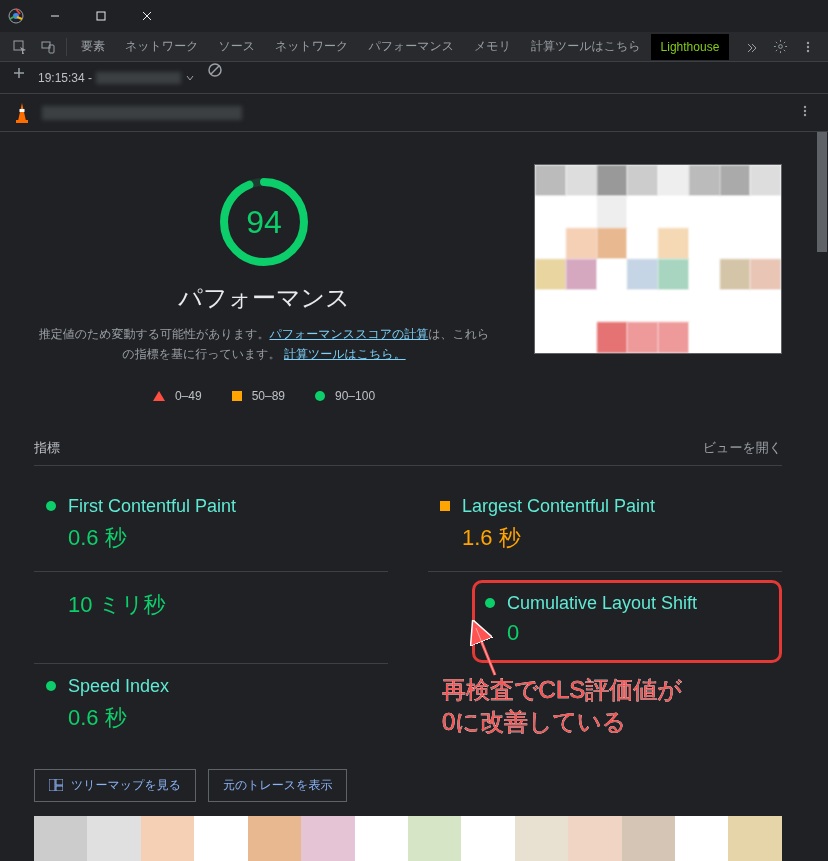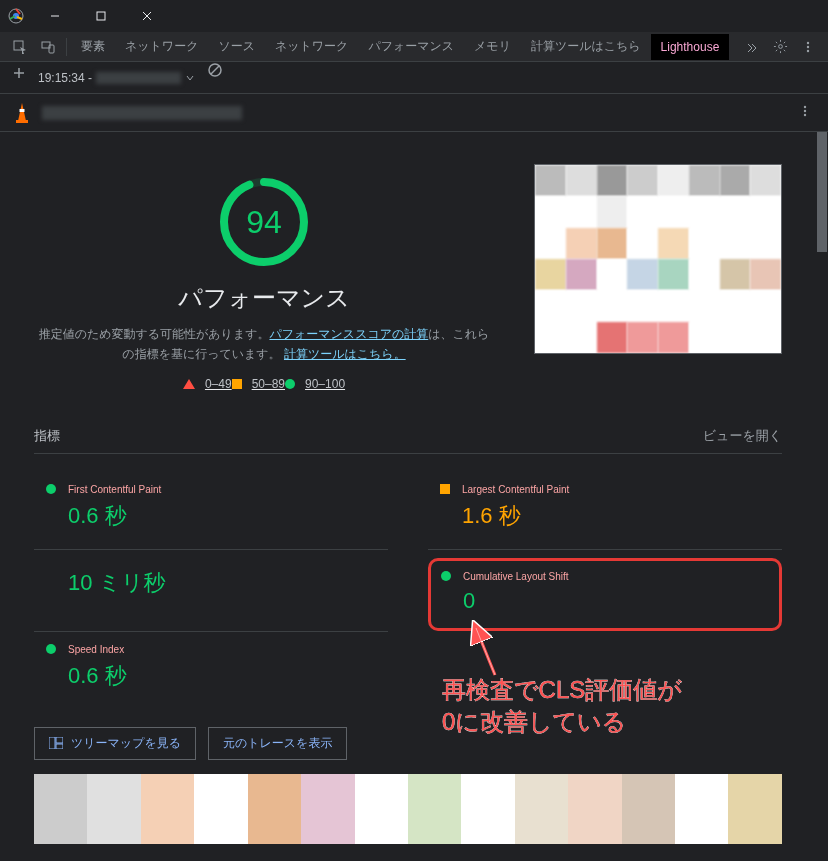--- a/index.html
+++ b/index.html
@@ -7,21 +7,21 @@
 .titlebar { height: 32px; background: #202124; display: flex; align-items: center; padding: 0 8px; }
 .titlebar-icon { width: 16px; height: 16px; margin-right: 8px; display: inline-flex; }
 .titlebar-text { color: #bdc1c6; font-size: 12px; flex: 1; }
 .titlebar-blur { display: inline-block; width: 150px; height: 14px; background: #3c4043; filter: blur(2px); margin-left: 6px; }
 .window-controls { display: flex; gap: 0; }
 .window-btn { width: 46px; height: 32px; display: flex; align-items: center; justify-content: center; color: #bdc1c6; cursor: pointer; }
 .tabs-bar { height: 30px; background: #292a2d; display: flex; align-items: center; border-bottom: 1px solid #3c4043; padding: 0 6px; }
 .tab-icon-btn { width: 24px; height: 24px; display: flex; align-items: center; justify-content: center; color: #9aa0a6; cursor: pointer; margin: 0 2px; }
 .tabs-sep { width: 1px; height: 18px; background: #3c4043; margin: 0 4px; }
 .tab { padding: 6px 10px; color: #9aa0a6; cursor: pointer; font-size: 12px; }
-.tab.active { background: #000; color: #f9a8d4; }
+.tab.active { background: #000; color: #84cc16; }
 .tabs-right { margin-left: auto; display: flex; align-items: center; }
 .address-row { height: 32px; background: #202124; display: flex; padding: 0 8px; border-bottom: 1px solid #3c4043; }
 .plus-btn { width: 22px; height: 22px; display: flex; align-items: center; justify-content: center; color: #9aa0a6; cursor: pointer; margin-right: 8px; }
 .addr-text { color: #bdc1c6; font-size: 12px; display: flex; align-items: center; }
 .addr-blur { display: inline-block; width: 85px; height: 12px; background: #3c4043; filter: blur(2px); margin-left: 4px; }
 .forbid-icon { margin-left: 12px; color: #9aa0a6; width: 16px; height: 16px; }
 .report-header { height: 38px; display: flex; align-items: center; padding: 0 12px; border-bottom: 1px solid #3c4043; }
 .cone-icon { width: 20px; height: 24px; margin-right: 10px; }
 .report-title-blur { width: 200px; height: 14px; background: #3c4043; filter: blur(2px); }
 .report-menu { margin-left: auto; color: #9aa0a6; cursor: pointer; padding: 4px; }
@@ -29,42 +29,42 @@
 .scrollbar { position: absolute; right: 0; top: 132px; width: 12px; bottom: 0; background: #202124; }
 .scrollbar-thumb { position: absolute; top: 0; left: 1px; width: 10px; height: 120px; background: #5f6368; }
 .top-section { display: flex; gap: 40px; }
 .score-block { flex: 1; display: flex; flex-direction: column; align-items: center; }
 .gauge { width: 92px; height: 92px; position: relative; margin-top: 20px; }
 .gauge svg { transform: rotate(-90deg); }
 .gauge-text { position: absolute; top: 50%; left: 50%; transform: translate(-50%, -50%); font-size: 32px; color: #0cce6b; font-weight: 500; }
 .perf-title { font-size: 24px; color: #e8eaed; margin-top: 14px; }
 .perf-desc { font-size: 12px; color: #9aa0a6; margin-top: 10px; text-align: center; line-height: 1.7; }
 .perf-desc a { color: #7dd3fc; }
-.legend { display: flex; margin-top: 12px; align-items: center; text-decoration: underline; }
+.legend { display: flex; gap: 30px; margin-top: 24px; align-items: center; }
 .legend-item { display: flex; align-items: center; gap: 10px; font-size: 12px; color: #bdc1c6; }
 .leg-tri { width: 0; height: 0; border-left: 6px solid transparent; border-right: 6px solid transparent; border-bottom: 10px solid #ff4e42; }
 .leg-sq { width: 10px; height: 10px; background: #ffa400; }
 .leg-ci { width: 10px; height: 10px; background: #0cce6b; border-radius: 50%; }
 .screenshot-thumb { width: 248px; height: 190px; border: 1px solid #5f6368; background: #fff; margin-top: 8px; position: relative; overflow: hidden; }
 .pixelated { position: absolute; inset: 0; display: grid; grid-template-columns: repeat(8, 1fr); grid-template-rows: repeat(6, 1fr); }
 .pixelated div { filter: blur(1px); }
 .metrics-header { display: flex; justify-content: space-between; align-items: center; margin-top: 36px; color: #bdc1c6; font-size: 13px; }
 .metrics-header .right { color: #9aa0a6; cursor: pointer; }
 .divider { height: 1px; background: #3c4043; margin-top: 8px; }
 .metrics-grid { display: grid; grid-template-columns: 1fr 1fr; gap: 0 40px; margin-top: 18px; }
 .metric { padding: 12px 12px 18px 12px; border-top: 1px solid #3c4043; }
 .metric:nth-child(1), .metric:nth-child(2) { border-top: none; }
 .metric-row1 { display: flex; align-items: center; gap: 12px; }
 .metric-dot { width: 10px; height: 10px; border-radius: 50%; }
 .metric-sq { width: 10px; height: 10px; }
-.metric-name { font-size: 10px; color: #fca5a5; }
+.metric-name { font-size: 18px; color: #5eead4; }
 .metric-value { font-size: 22px; margin-top: 6px; margin-left: 22px; }
 .val-green { color: #0cce6b; }
 .val-orange { color: #ffa400; }
-.cls-highlight { border: 3px solid #e53935; border-radius: 10px; padding: 10px 10px 14px 10px; margin-top: -2px; }
+.cls-highlight { border: 3px solid #e53935; border-radius: 10px; padding: 10px 10px 14px 10px; margin-top: -2px; margin-left: 44px; }
 .buttons-row { display: flex; gap: 12px; margin-top: 18px; }
 .btn { border: 1px solid #5f6368; background: transparent; color: #8ab4f8; padding: 7px 14px; font-size: 12px; cursor: pointer; display: inline-flex; align-items: center; gap: 8px; }
 .filmstrip { margin-top: 14px; height: 70px; display: flex; }
 .filmstrip div { flex: 1; }
 .annotation-text { position: absolute; left: 442px; top: 674px; color: #ff5252; font-size: 24px; line-height: 1.35; font-weight: 400; -webkit-text-stroke: 0.5px #fff; paint-order: stroke fill; }
 .annotation-arrow { position: absolute; left: 470px; top: 620px; }
 </style>
 </head>
 <body>
 

